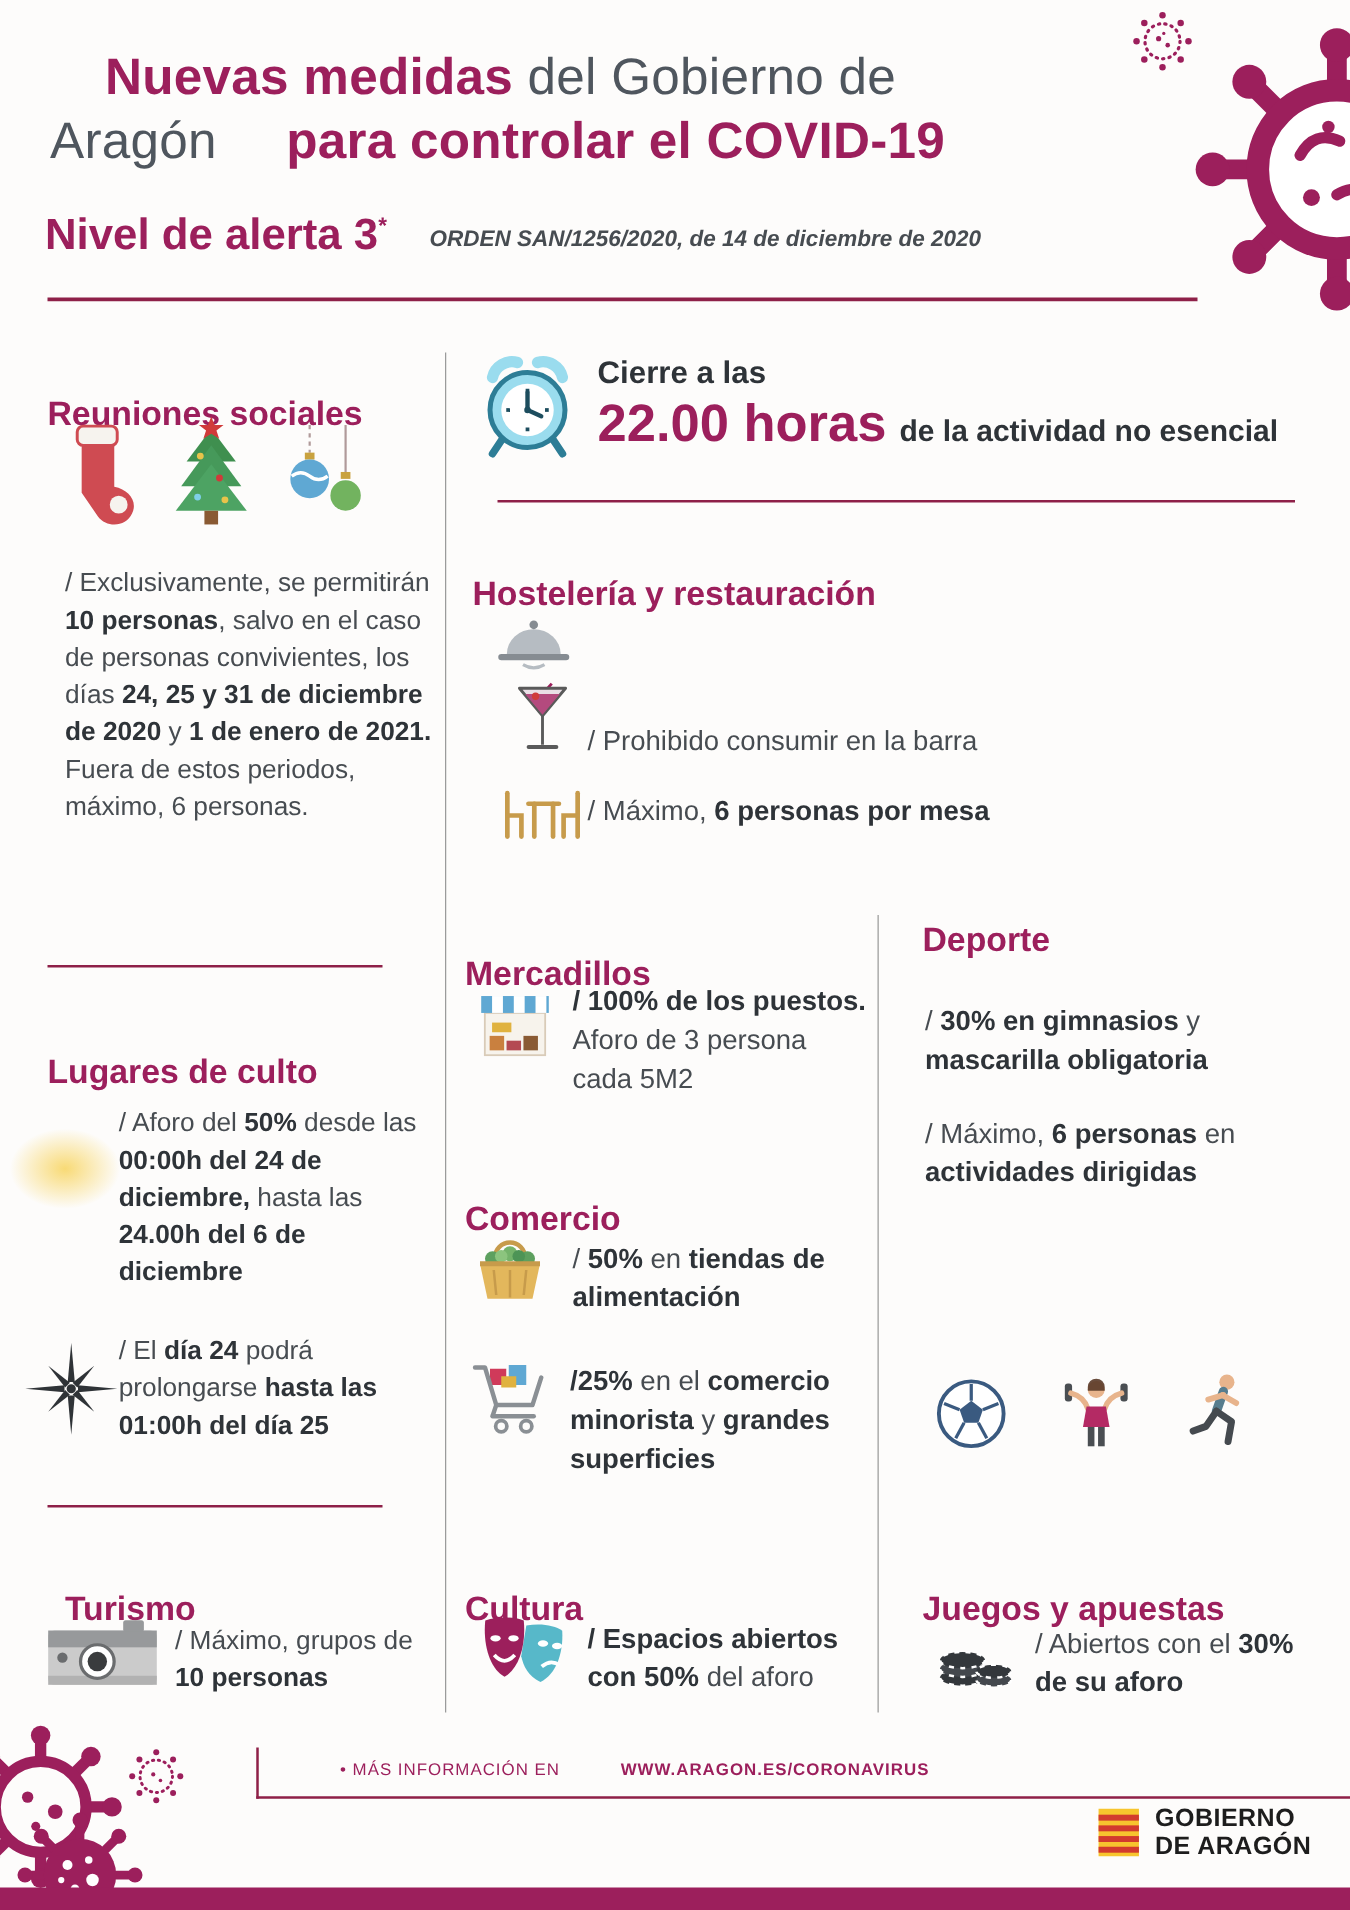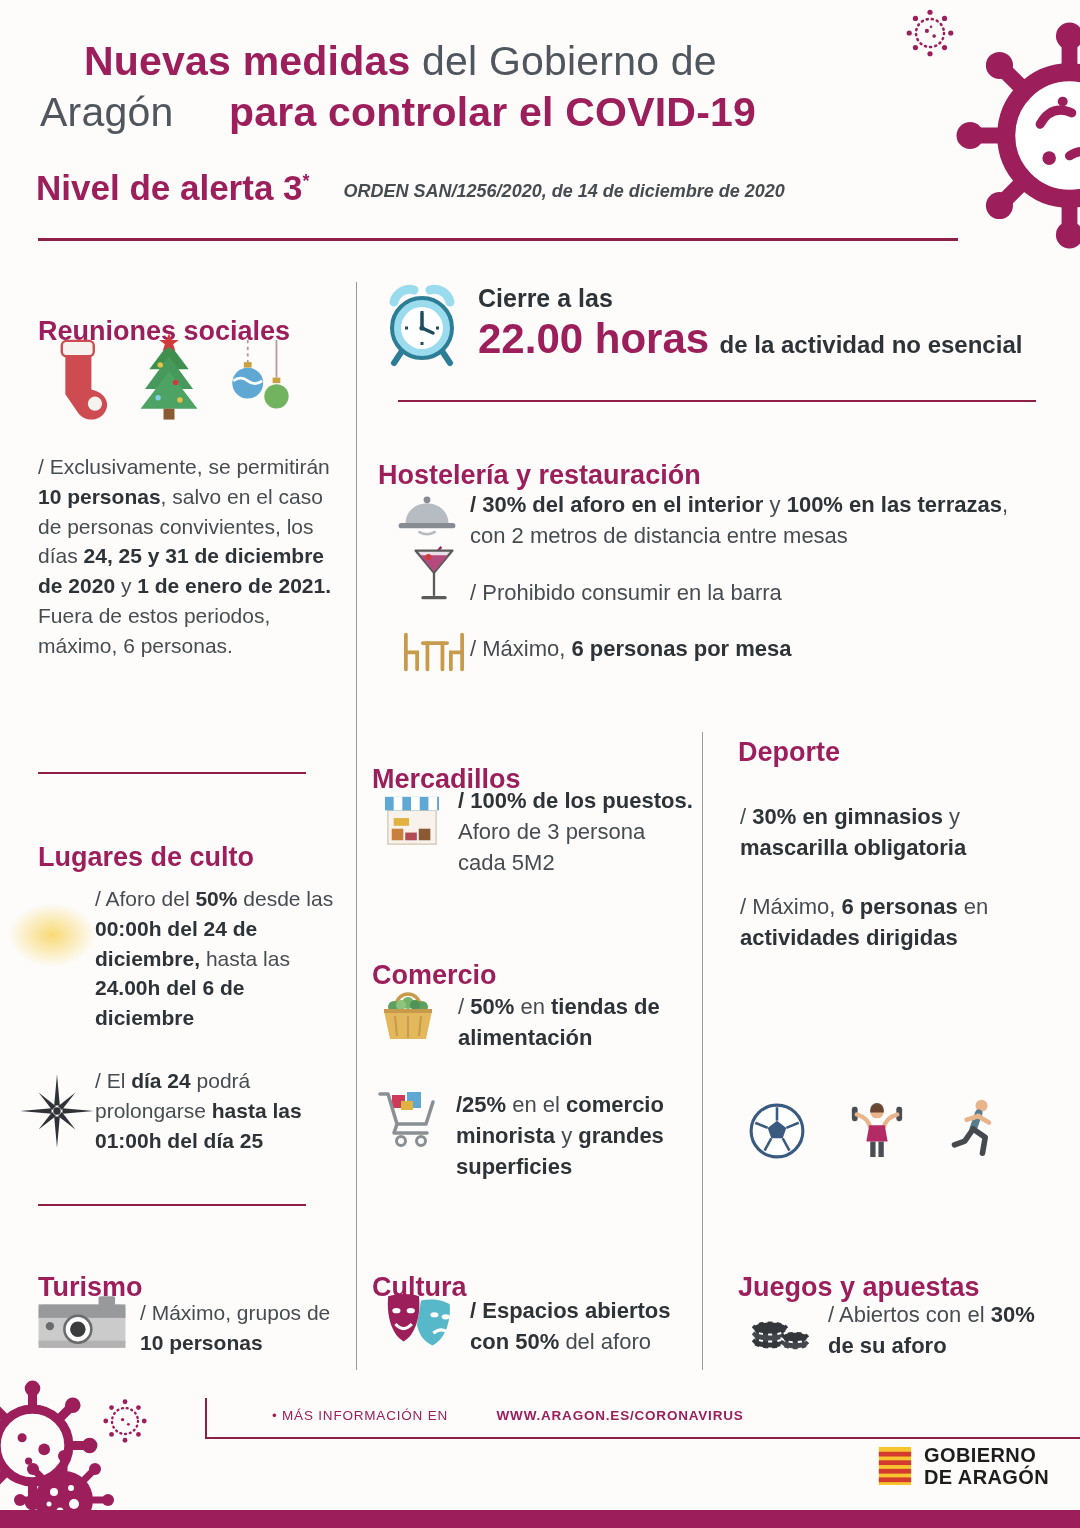--- a/index.html
+++ b/index.html
@@ -155,21 +155,21 @@
         <rect x="12.5" y="20" width="7" height="5" fill="#c9a23f"></rect>
         <circle cx="16" cy="39" r="14" fill="#5fa8d3"></circle>
         <path d="M3 37 q6.5 -5 13 0 q6.5 5 13 0" stroke="#ffffff" stroke-width="2.5" fill="none"></path>
         <path d="M42 0 v34" stroke="#b09a9a" stroke-width="1.6" fill="none"></path>
         <rect x="38.5" y="34" width="7" height="5" fill="#c9a23f"></rect>
         <circle cx="42" cy="51" r="11" fill="#72b35f"></circle>
       </svg>
     </span>
   </div>
 
-  <p class="abs body-text rich" style="left:38px;top:452px;width:296px"><span>/ Exclusivamente, se permitirán </span><span class="b">10 personas</span><span>, salvo en el caso de personas convivientes, los días </span><span class="b">24, 25 y 31 de diciembre de 2020</span><span> y </span><span class="b">1 de enero de 2021.</span><span> Fuera de estos periodos, máximo, 6 personas.</span></p>
+  <p class="abs body-text rich" style="left:52px;top:452px;width:296px"><span>/ Exclusivamente, se permitirán </span><span class="b">10 personas</span><span>, salvo en el caso de personas convivientes, los días </span><span class="b">24, 25 y 31 de diciembre de 2020</span><span> y </span><span class="b">1 de enero de 2021.</span><span> Fuera de estos periodos, máximo, 6 personas.</span></p>
 
   <div class="abs rule" style="left:38px;top:772px;width:268px;height:2px"></div>
 
   <div class="abs sec-title" style="left:38px;top:810px">Lugares de culto</div>
 
   <div class="abs candle-glow" style="left:8px;top:903px;width:88px;height:64px"></div>
   <p class="abs body-text rich" style="left:95px;top:884px;width:248px"><span>/ Aforo del </span><span class="b">50%</span><span>  desde las </span><span class="b">00:00h del 24 de diciembre,</span><span> hasta las </span><span class="b">24.00h del 6 de diciembre</span></p>
 
   <div class="abs" style="left:18px;top:1072px;width:78px;height:78px">
     <svg viewBox="-36 -36 72 72" width="78" height="78" fill="#2f3337">
@@ -181,21 +181,21 @@
       <polygon points="17,17 1,4.5 4.5,1"></polygon>
       <polygon points="-17,17 -4.5,1 -1,4.5"></polygon>
       <polygon points="-17,-17 -1,-4.5 -4.5,-1"></polygon>
       <circle r="3.4"></circle>
     </svg>
   </div>
   <p class="abs body-text rich" style="left:95px;top:1066px;width:242px"><span>/ El </span><span class="b">día 24</span><span> podrá prolongarse </span><span class="b">hasta las 01:00h del día 25</span></p>
 
   <div class="abs rule" style="left:38px;top:1204px;width:268px;height:2px"></div>
 
-  <div class="abs sec-title" style="left:38px;top:1240px">Turismo</div>
+  <div class="abs sec-title" style="left:52px;top:1240px">Turismo</div>
 
   <div class="abs" style="left:36px;top:1292px;width:92px;height:60px">
     <svg viewBox="0 0 88 58" width="92" height="60">
       <rect x="2" y="12" width="84" height="42" rx="5" fill="#cbcbcb"></rect>
       <rect x="2" y="12" width="84" height="13" fill="#97999b"></rect>
       <rect x="60" y="4" width="16" height="9" rx="2" fill="#97999b"></rect>
       <rect x="2" y="47" width="84" height="7" fill="#b2b2b2"></rect>
       <circle cx="40" cy="36" r="13" fill="#ffffff" stroke="#6a6c6e" stroke-width="2.5"></circle>
       <circle cx="40" cy="36" r="7.5" fill="#3a3c3e"></circle>
       <circle cx="13" cy="33" r="4" fill="#6a6c6e"></circle>
@@ -234,21 +234,20 @@
   <div class="abs sec-title" style="left:378px;top:428px">Hostelería y restauración</div>
 
   <div class="abs" style="left:396px;top:492px;width:62px;height:46px">
     <svg viewBox="0 0 72 52" width="62" height="45">
       <path d="M11 36 a25 23 0 0 1 50 0 z" fill="#b6bcc2"></path>
       <circle cx="36" cy="9" r="4" fill="#868c92"></circle>
       <rect x="3" y="36" width="66" height="6" rx="3" fill="#868c92"></rect>
       <path d="M26 46 q10 6 20 0" stroke="#b6bcc2" stroke-width="3" fill="none"></path>
     </svg>
   </div>
-  <p class="abs body-sm rich" style="left:470px;top:490px;width:572px"><span class="b">/ 30% del aforo en el interior</span><span> y </span><span class="b">100% en las terrazas</span><span>, con 2 metros de distancia entre mesas</span></p>
 
   <div class="abs" style="left:410px;top:545px;width:48px;height:64px">
     <svg viewBox="0 0 52 66" width="48" height="61">
       <line x1="34" y1="2" x2="20" y2="18" stroke="#9C1F5C" stroke-width="2.5"></line>
       <path d="M6 6 h40 l-20 24 z" fill="#eadfe6" stroke="#5a5a5a" stroke-width="2.5" stroke-linejoin="round"></path>
       <path d="M11 11 h30 l-15 18 z" fill="#b44a7e"></path>
       <circle cx="20" cy="13" r="3.2" fill="#d03a3a"></circle>
       <line x1="26" y1="30" x2="26" y2="55" stroke="#5a5a5a" stroke-width="2.5"></line>
       <line x1="14" y1="57" x2="38" y2="57" stroke="#5a5a5a" stroke-width="3.5" stroke-linecap="round"></line>
     </svg>

